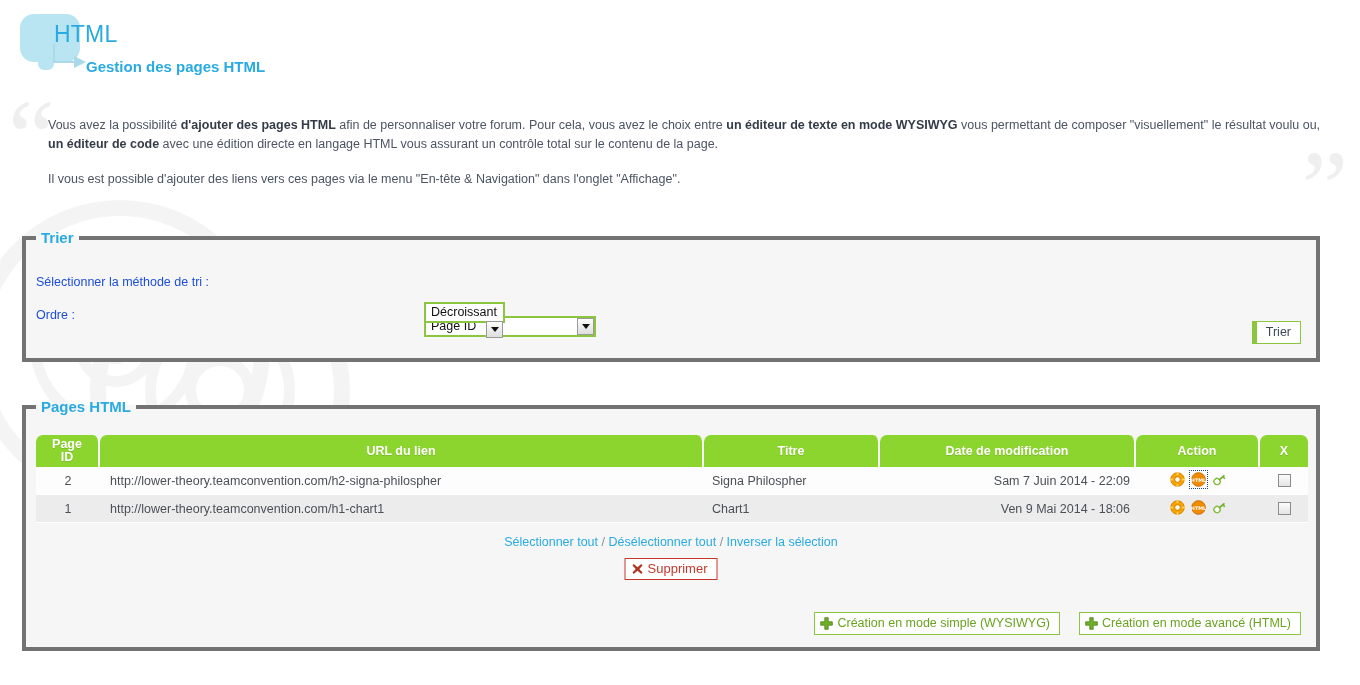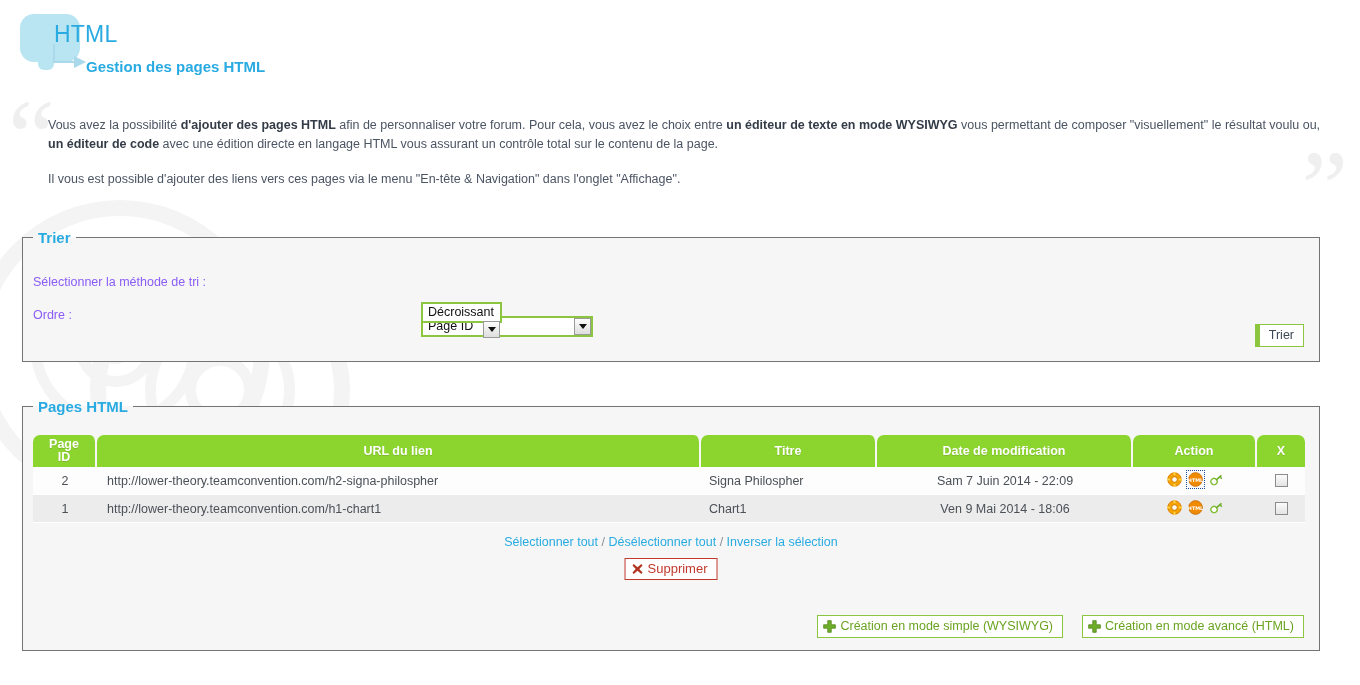--- a/index.html
+++ b/index.html
@@ -73,42 +73,42 @@
     line-height: 19px;
   }
   .intro .p1 { position: absolute; left: 48px; top: 20px; width: 1290px; }
   .intro .p2 { position: absolute; left: 48px; top: 74px; width: 1290px; }
   .intro b { font-weight: bold; color: #343c48; }
 
   
   fieldset.panel {
     position: absolute;
     margin: 0;
-    border: 1px solid #737373;
+    border: 4px solid #737373;
     background: #f6f6f6;
     padding: 0;
     z-index: 2;
   }
   fieldset.panel > legend {
     margin-left: 10px;
     padding: 0 5px;
     font-size: 15px;
     font-weight: bold;
     color: #29abe2;
   }
   #panel-trier { left: 22px; top: 229px; width: 1298px; height: 133px; }
   #panel-pages { left: 22px; top: 398px; width: 1298px; height: 253px; }
 
   .panel-inner { position: relative; width: 100%; height: 100%; }
 
   
   .form-label {
     position: absolute;
     font-size: 12.5px;
-    color: #8b5cf6;
+    color: #1d4ed8;
     text-align: right;
   }
   .lbl-method { left: 10px; top: 29px; }
   .lbl-order  { left: 10px; top: 62px; }
 
   .sel {
     position: absolute;
     display: inline-flex;
     align-items: center;
     border: 2px solid #8cc63f;
@@ -189,21 +189,21 @@
     height: 28px;
     padding: 2px 6px;
     color: #4b5057;
     border-bottom: 1px solid #ffffff;
   }
   .tbl tr.row-a td { background: #fdfdfd; }
   .tbl tr.row-b td { background: #ececec; }
   .tbl td.c-id     { text-align: center; }
   .tbl td.c-url    { text-align: left; padding-left: 10px; }
   .tbl td.c-titre  { text-align: left; padding-left: 8px; }
-  .tbl td.c-date   { text-align: center; }
+  .tbl td.c-date   { text-align: right; }
   .tbl td.c-action { text-align: center; }
   .tbl td.c-x      { text-align: center; }
 
   
   .act-icons { display: inline-flex; align-items: center; gap: 6px; justify-content: center; }
   .ico { display: inline-block; vertical-align: middle; line-height: 0; }
   .ico.focused { outline: 1px dotted #1b4f9c; outline-offset: 1px; }
 
   .cbx {
     -webkit-appearance: none; appearance: none;

